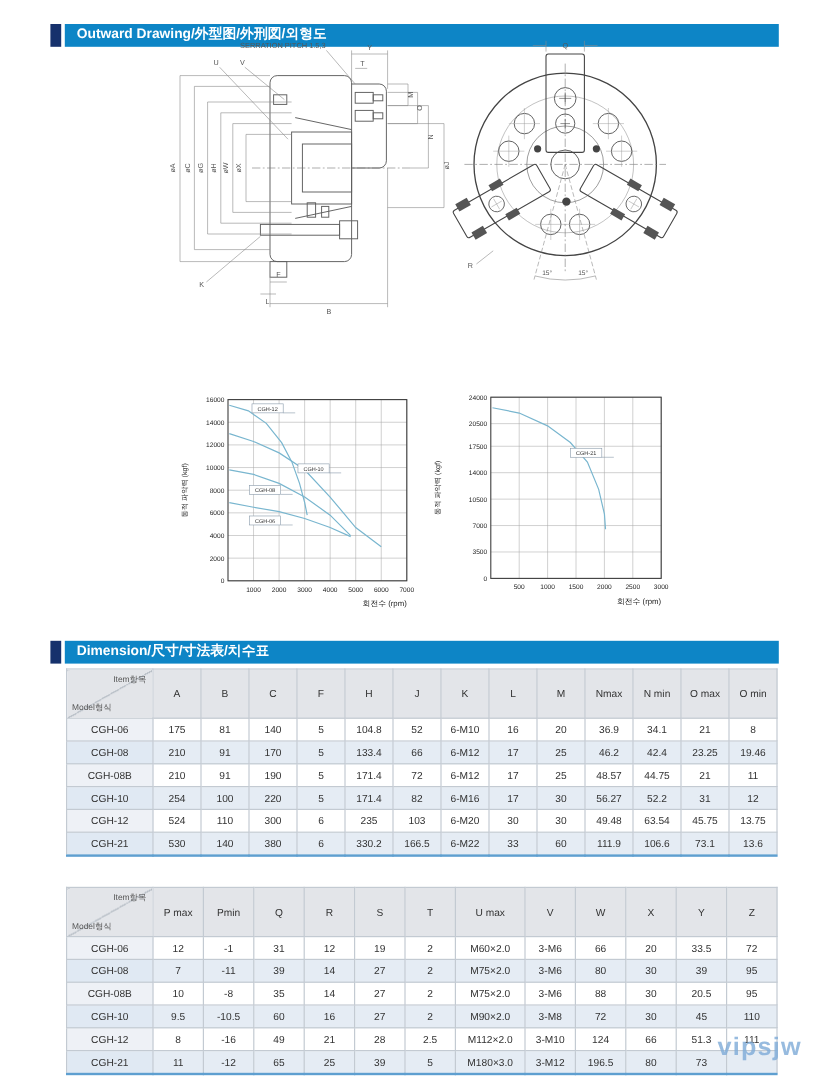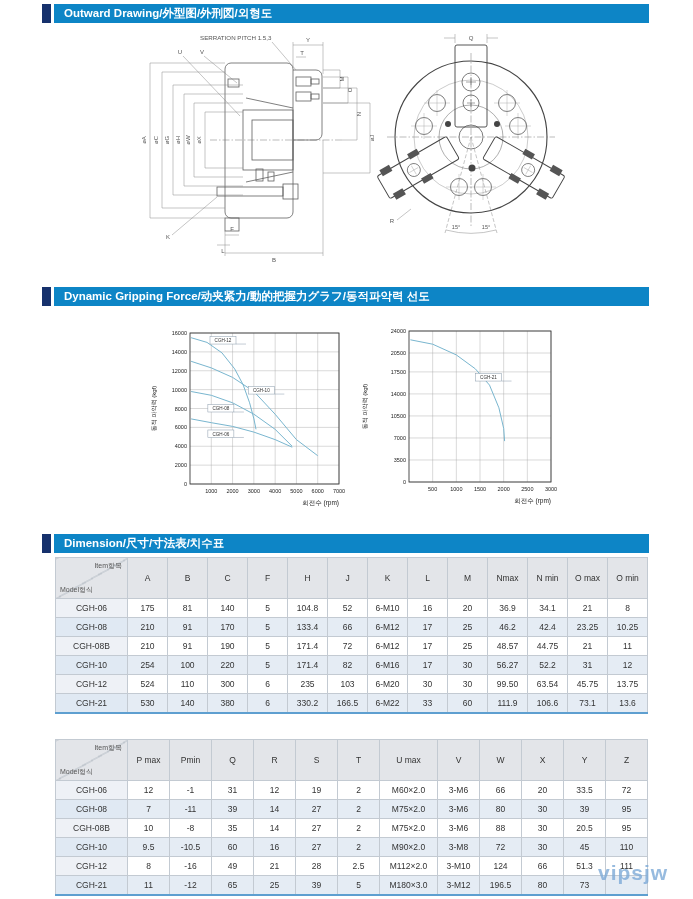--- a/index.html
+++ b/index.html
@@ -32,21 +32,21 @@
   .c-bot{position:absolute;bottom:3px;left:4px;font-size:7px;color:#555;}
   
   .watermark{position:absolute;left:598px;top:861px;font-size:21px;font-weight:bold;
              color:rgba(125,170,215,0.8);letter-spacing:1px;z-index:5;}
 </style>
 </head>
 <body>
 
 <div class="page">
 
-  <div class="sec-header" style="top:4px">
+  <div class="sec-header" style="top:20px">
     <div class="bar-navy"></div>
     <div class="bar-blue">Outward Drawing/外型图/外刑図/외형도</div>
   </div>
 
   <svg class="drawing" width="613" height="245" viewBox="0 0 613 245">
 
     <g stroke="#5f5f5f" stroke-width="0.8" fill="none">
       <rect x="185" y="33" width="68" height="155" rx="6"></rect>
       <path d="M253 40 h23 a6 6 0 0 1 6 6 v58 a6 6 0 0 1 -6 6 h-23"></path>
       <rect x="256" y="47" width="15" height="9"></rect>
@@ -214,24 +214,20 @@
       </g>
     </g>
     <g font-size="6" fill="#555" stroke="none" text-anchor="middle">
       <text x="431" y="10">Q</text>
       <text x="352" y="193">R</text>
       <text x="416" y="199" font-size="5.5">15°</text>
       <text x="446" y="199" font-size="5.5">15°</text>
     </g>
   </svg>
 
-  <div class="sec-header" style="top:287px">
-    <div class="bar-navy"></div>
-    <div class="bar-blue">Dynamic Gripping Force/动夹紧力/動的把握力グラフ/동적파악력 선도</div>
-  </div>
 
   <svg class="chart0" width="205" height="190" viewBox="0 0 205 190">
       <line x1="65.28571428571428" y1="12" x2="65.28571428571428" y2="163" stroke="#a9a9a9" stroke-width="0.45"></line>
       <line x1="86.57142857142857" y1="12" x2="86.57142857142857" y2="163" stroke="#a9a9a9" stroke-width="0.45"></line>
       <line x1="107.85714285714286" y1="12" x2="107.85714285714286" y2="163" stroke="#a9a9a9" stroke-width="0.45"></line>
       <line x1="129.14285714285714" y1="12" x2="129.14285714285714" y2="163" stroke="#a9a9a9" stroke-width="0.45"></line>
       <line x1="150.42857142857144" y1="12" x2="150.42857142857144" y2="163" stroke="#a9a9a9" stroke-width="0.45"></line>
       <line x1="171.71428571428572" y1="12" x2="171.71428571428572" y2="163" stroke="#a9a9a9" stroke-width="0.45"></line>
       <line x1="193" y1="12" x2="193" y2="163" stroke="#a9a9a9" stroke-width="0.45"></line>
       <line x1="44" y1="163" x2="193" y2="163" stroke="#a9a9a9" stroke-width="0.45"></line>
@@ -384,21 +380,21 @@
           <td>170</td>
           <td>5</td>
           <td>133.4</td>
           <td>66</td>
           <td>6-M12</td>
           <td>17</td>
           <td>25</td>
           <td>46.2</td>
           <td>42.4</td>
           <td>23.25</td>
-          <td>10.25</td>
+          <td>19.46</td>
         </tr>
         <tr>
           <td class="model">CGH-08B</td>
           <td>210</td>
           <td>91</td>
           <td>190</td>
           <td>5</td>
           <td>171.4</td>
           <td>72</td>
           <td>6-M12</td>
@@ -429,21 +425,21 @@
           <td class="model">CGH-12</td>
           <td>524</td>
           <td>110</td>
           <td>300</td>
           <td>6</td>
           <td>235</td>
           <td>103</td>
           <td>6-M20</td>
           <td>30</td>
           <td>30</td>
-          <td>99.50</td>
+          <td>49.48</td>
           <td>63.54</td>
           <td>45.75</td>
           <td>13.75</td>
         </tr>
         <tr class="alt">
           <td class="model">CGH-21</td>
           <td>530</td>
           <td>140</td>
           <td>380</td>
           <td>6</td>

